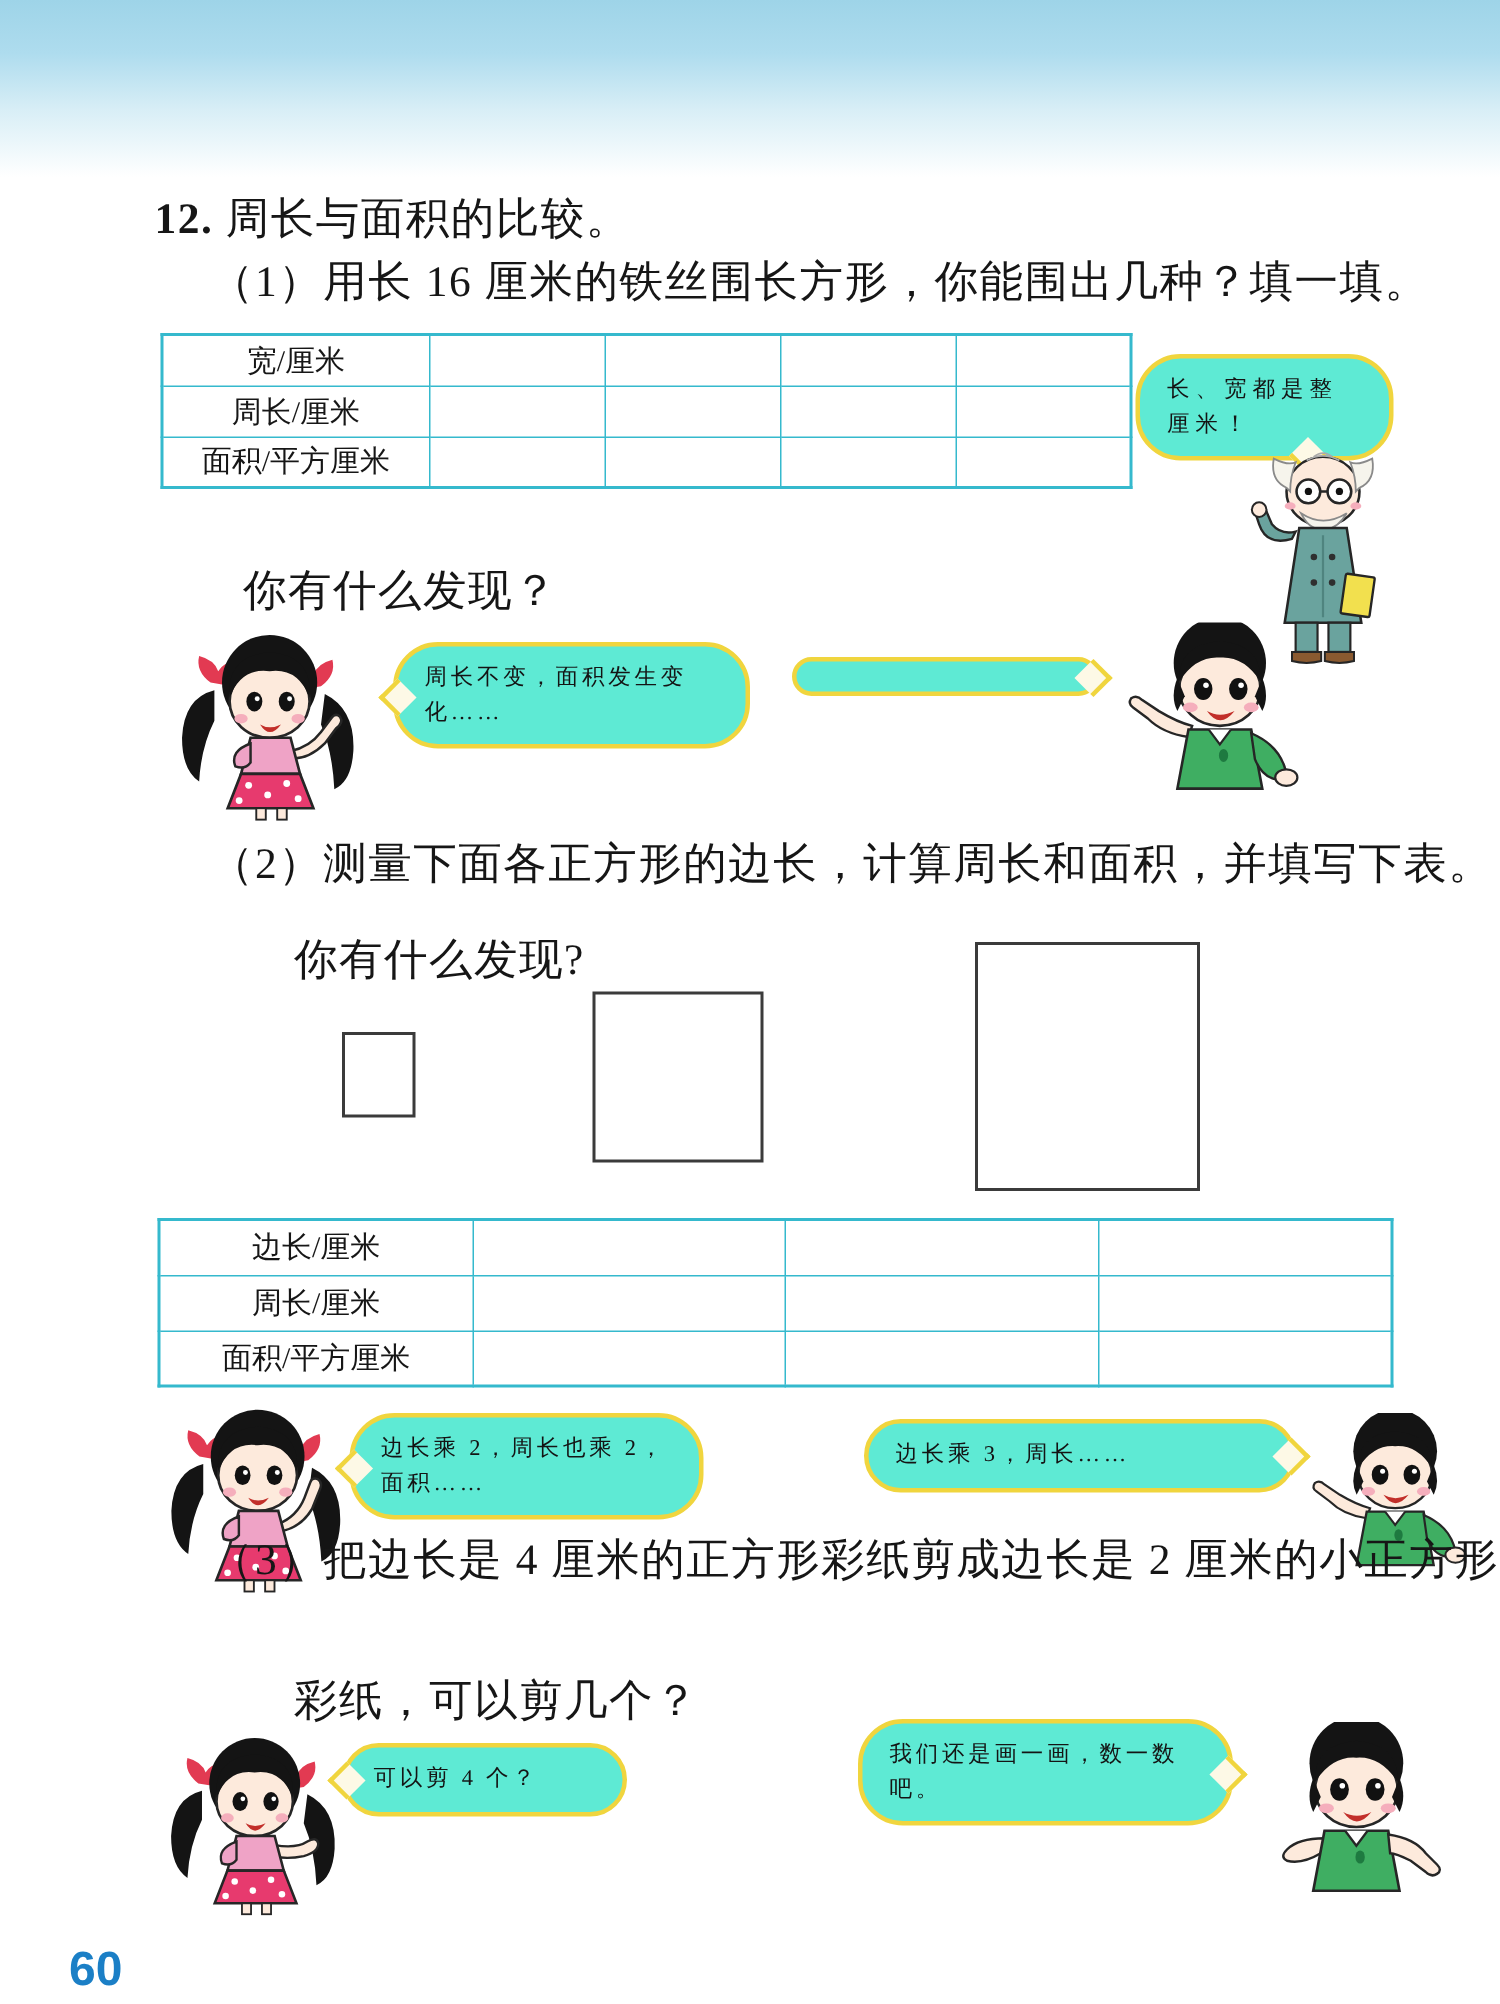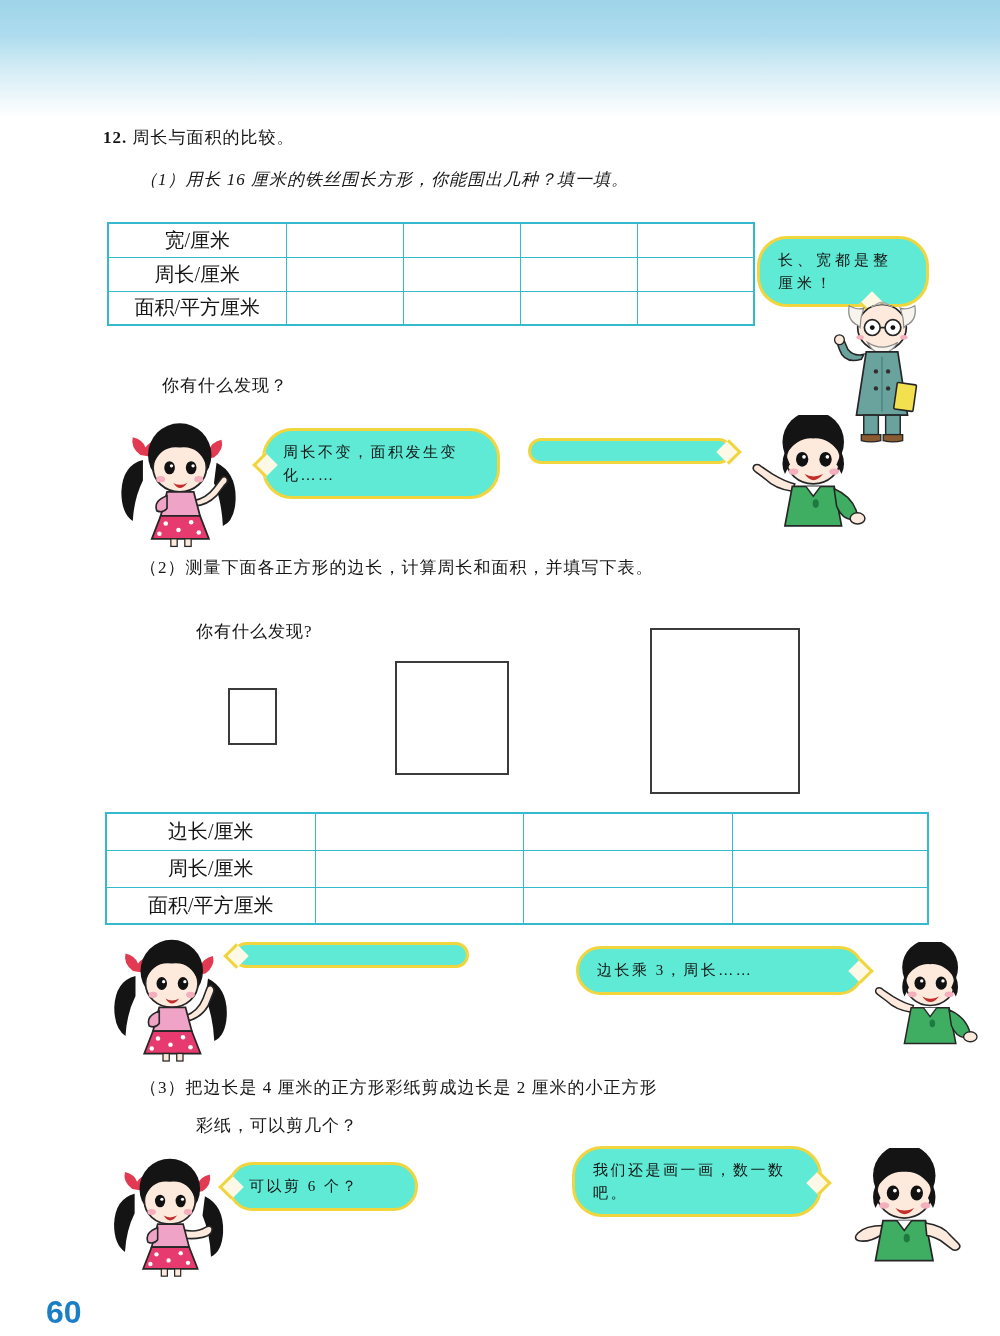--- a/index.html
+++ b/index.html
@@ -7,21 +7,21 @@
     width:1000px;height:1336px;position:relative;overflow:hidden;
     background:#ffffff;
     font-family:"Liberation Serif","DejaVu Serif",serif;
     color:#161616;
   }
   .top-band{
     position:absolute;left:0;top:0;width:1000px;height:118px;
     background:linear-gradient(to bottom,#9ed4e8 0%,#aedcee 30%,#d8eef6 62%,#ffffff 100%);
   }
   .abs{position:absolute;}
-  .prompt{font-size:17px;letter-spacing:1px;white-space:nowrap;}
+  .prompt{font-size:29px;letter-spacing:1px;white-space:nowrap;}
   .title-num{font-weight:bold;}
   
   table.fill{border-collapse:collapse;table-layout:fixed;}
   table.fill td{
     border:1.6px solid #35b9cd;
     font-size:20px;text-align:center;vertical-align:middle;
     padding:0;background:#fff;
   }
   table.fill{border:2.2px solid #35b9cd;}
   
@@ -57,21 +57,21 @@
 </head>
 <body>
 
 <div class="top-band"></div>
 
 <div class="abs prompt" style="left:103px;top:126px;">
   <span class="title-num">12.</span>
   <span>周长与面积的比较。</span>
 </div>
 
-<div class="abs prompt" style="left:140px;top:168px;font-style:italic;">（1）用长 16 厘米的铁丝围长方形，你能围出几种？填一填。</div>
+<div class="abs prompt" style="left:140px;top:168px;">（1）用长 16 厘米的铁丝围长方形，你能围出几种？填一填。</div>
 
 <table class="fill abs" style="left:107px;top:222px;width:648px;">
   <colgroup>
       <col style="width:178px">
       <col style="width:117px">
       <col style="width:117px">
       <col style="width:117px">
       <col style="width:117px">
     </colgroup>
   <tbody>
@@ -261,20 +261,21 @@
       <circle cx="50" cy="85" r="1.8" fill="#ffffff"></circle>
     <circle cx="60" cy="79" r="1.8" fill="#ffffff"></circle>
       <circle cx="66" cy="87" r="1.8" fill="#ffffff"></circle>
     <circle cx="35" cy="88" r="1.8" fill="#ffffff"></circle>
     <rect x="44" y="92" width="5" height="6" fill="#fdeadc" stroke="#262626" stroke-width="1"></rect>
     <rect x="55" y="92" width="5" height="6" fill="#fdeadc" stroke="#262626" stroke-width="1"></rect>
   </svg>
 </div>
 
 <div class="bubble" style="left:233px;top:942px;width:236px;">
+  <span>边长乘 2，周长也乘 2，面积……</span>
   <span class="tail left"></span>
 </div>
 
 <div class="bubble" style="left:576px;top:946px;width:288px;white-space:nowrap;">
   <span>边长乘 3，周长……</span>
   <span class="tail right"></span>
 </div>
 
 <div class="abs" style="left:862px;top:942px;width:134px;height:118px;">
   <svg viewBox="0 0 120 104" width="134" height="118">
@@ -292,21 +293,21 @@
     <path d="M54,48 Q61,58 69,48 Q61,52 54,48 Z" fill="#c22f2a"></path>
     <path d="M44,62 Q30,60 22,52 L14,46 Q11,44 13,41 Q16,39 19,42 L28,48 Q38,54 46,56 Z" fill="#fdeadc" stroke="#262626" stroke-width="1.3"></path>
     <path d="M44,58 L78,58 L84,90 L38,90 Z" fill="#3fae62" stroke="#262626" stroke-width="1.4"></path>
     <path d="M55,58 L61,66 L67,58" fill="#ffffff" stroke="#262626" stroke-width="1.2"></path>
     <path d="M78,60 Q92,66 96,78 Q98,84 92,85 Q84,84 80,74 Z" fill="#3fae62" stroke="#262626" stroke-width="1.3"></path>
     <ellipse cx="97" cy="84" rx="6" ry="4.5" fill="#fdeadc" stroke="#262626" stroke-width="1.2"></ellipse>
     <ellipse cx="63" cy="72" rx="2.5" ry="3.5" fill="#1e7a40"></ellipse>
   </svg>
 </div>
 
-<div class="abs prompt" style="left:140px;top:1076px;">（3）把边长是 4 厘米的正方形彩纸剪成边长是 2 厘米的小正方形</div>
+<div class="abs prompt" style="left:140px;top:1020px;">（3）把边长是 4 厘米的正方形彩纸剪成边长是 2 厘米的小正方形</div>
 <div class="abs prompt" style="left:196px;top:1114px;">彩纸，可以剪几个？</div>
 
 <div class="abs" style="left:108px;top:1156px;width:126px;height:124px;">
   <svg viewBox="0 0 104 100" width="126" height="124">
     <path d="M22,30 Q6,34 5,55 Q5,72 14,78 Q15,60 22,46 Z" fill="#141414"></path>
     <path d="M80,32 Q96,40 95,62 Q94,78 85,82 Q84,62 78,48 Z" fill="#141414"></path>
     <path d="M20,26 Q12,20 14,12 Q22,14 24,20 Q28,14 34,16 Q32,24 26,27 Z" fill="#e23a52"></path>
     <path d="M78,28 Q86,22 84,14 Q76,16 74,22 Q70,16 64,18 Q66,26 72,29 Z" fill="#e23a52"></path>
     <circle cx="51" cy="26" r="25" fill="#141414"></circle>
     <ellipse cx="51" cy="36" rx="21" ry="19" fill="#fdeadc" stroke="#262626" stroke-width="1.4"></ellipse>
@@ -326,21 +327,21 @@
       <circle cx="50" cy="85" r="1.8" fill="#ffffff"></circle>
     <circle cx="60" cy="79" r="1.8" fill="#ffffff"></circle>
       <circle cx="66" cy="87" r="1.8" fill="#ffffff"></circle>
     <circle cx="35" cy="88" r="1.8" fill="#ffffff"></circle>
     <rect x="44" y="92" width="5" height="6" fill="#fdeadc" stroke="#262626" stroke-width="1"></rect>
     <rect x="55" y="92" width="5" height="6" fill="#fdeadc" stroke="#262626" stroke-width="1"></rect>
   </svg>
 </div>
 
 <div class="bubble" style="left:228px;top:1162px;width:190px;white-space:nowrap;">
-  <span>可以剪 6 个？</span>
+  <span>可以剪 4 个？</span>
   <span class="tail left"></span>
 </div>
 
 <div class="bubble" style="left:572px;top:1146px;width:250px;">
   <span>我们还是画一画，数一数吧。</span>
   <span class="tail right"></span>
 </div>
 
 <div class="abs" style="left:828px;top:1148px;width:150px;height:130px;">
   <svg viewBox="0 0 120 104" width="150" height="130">

